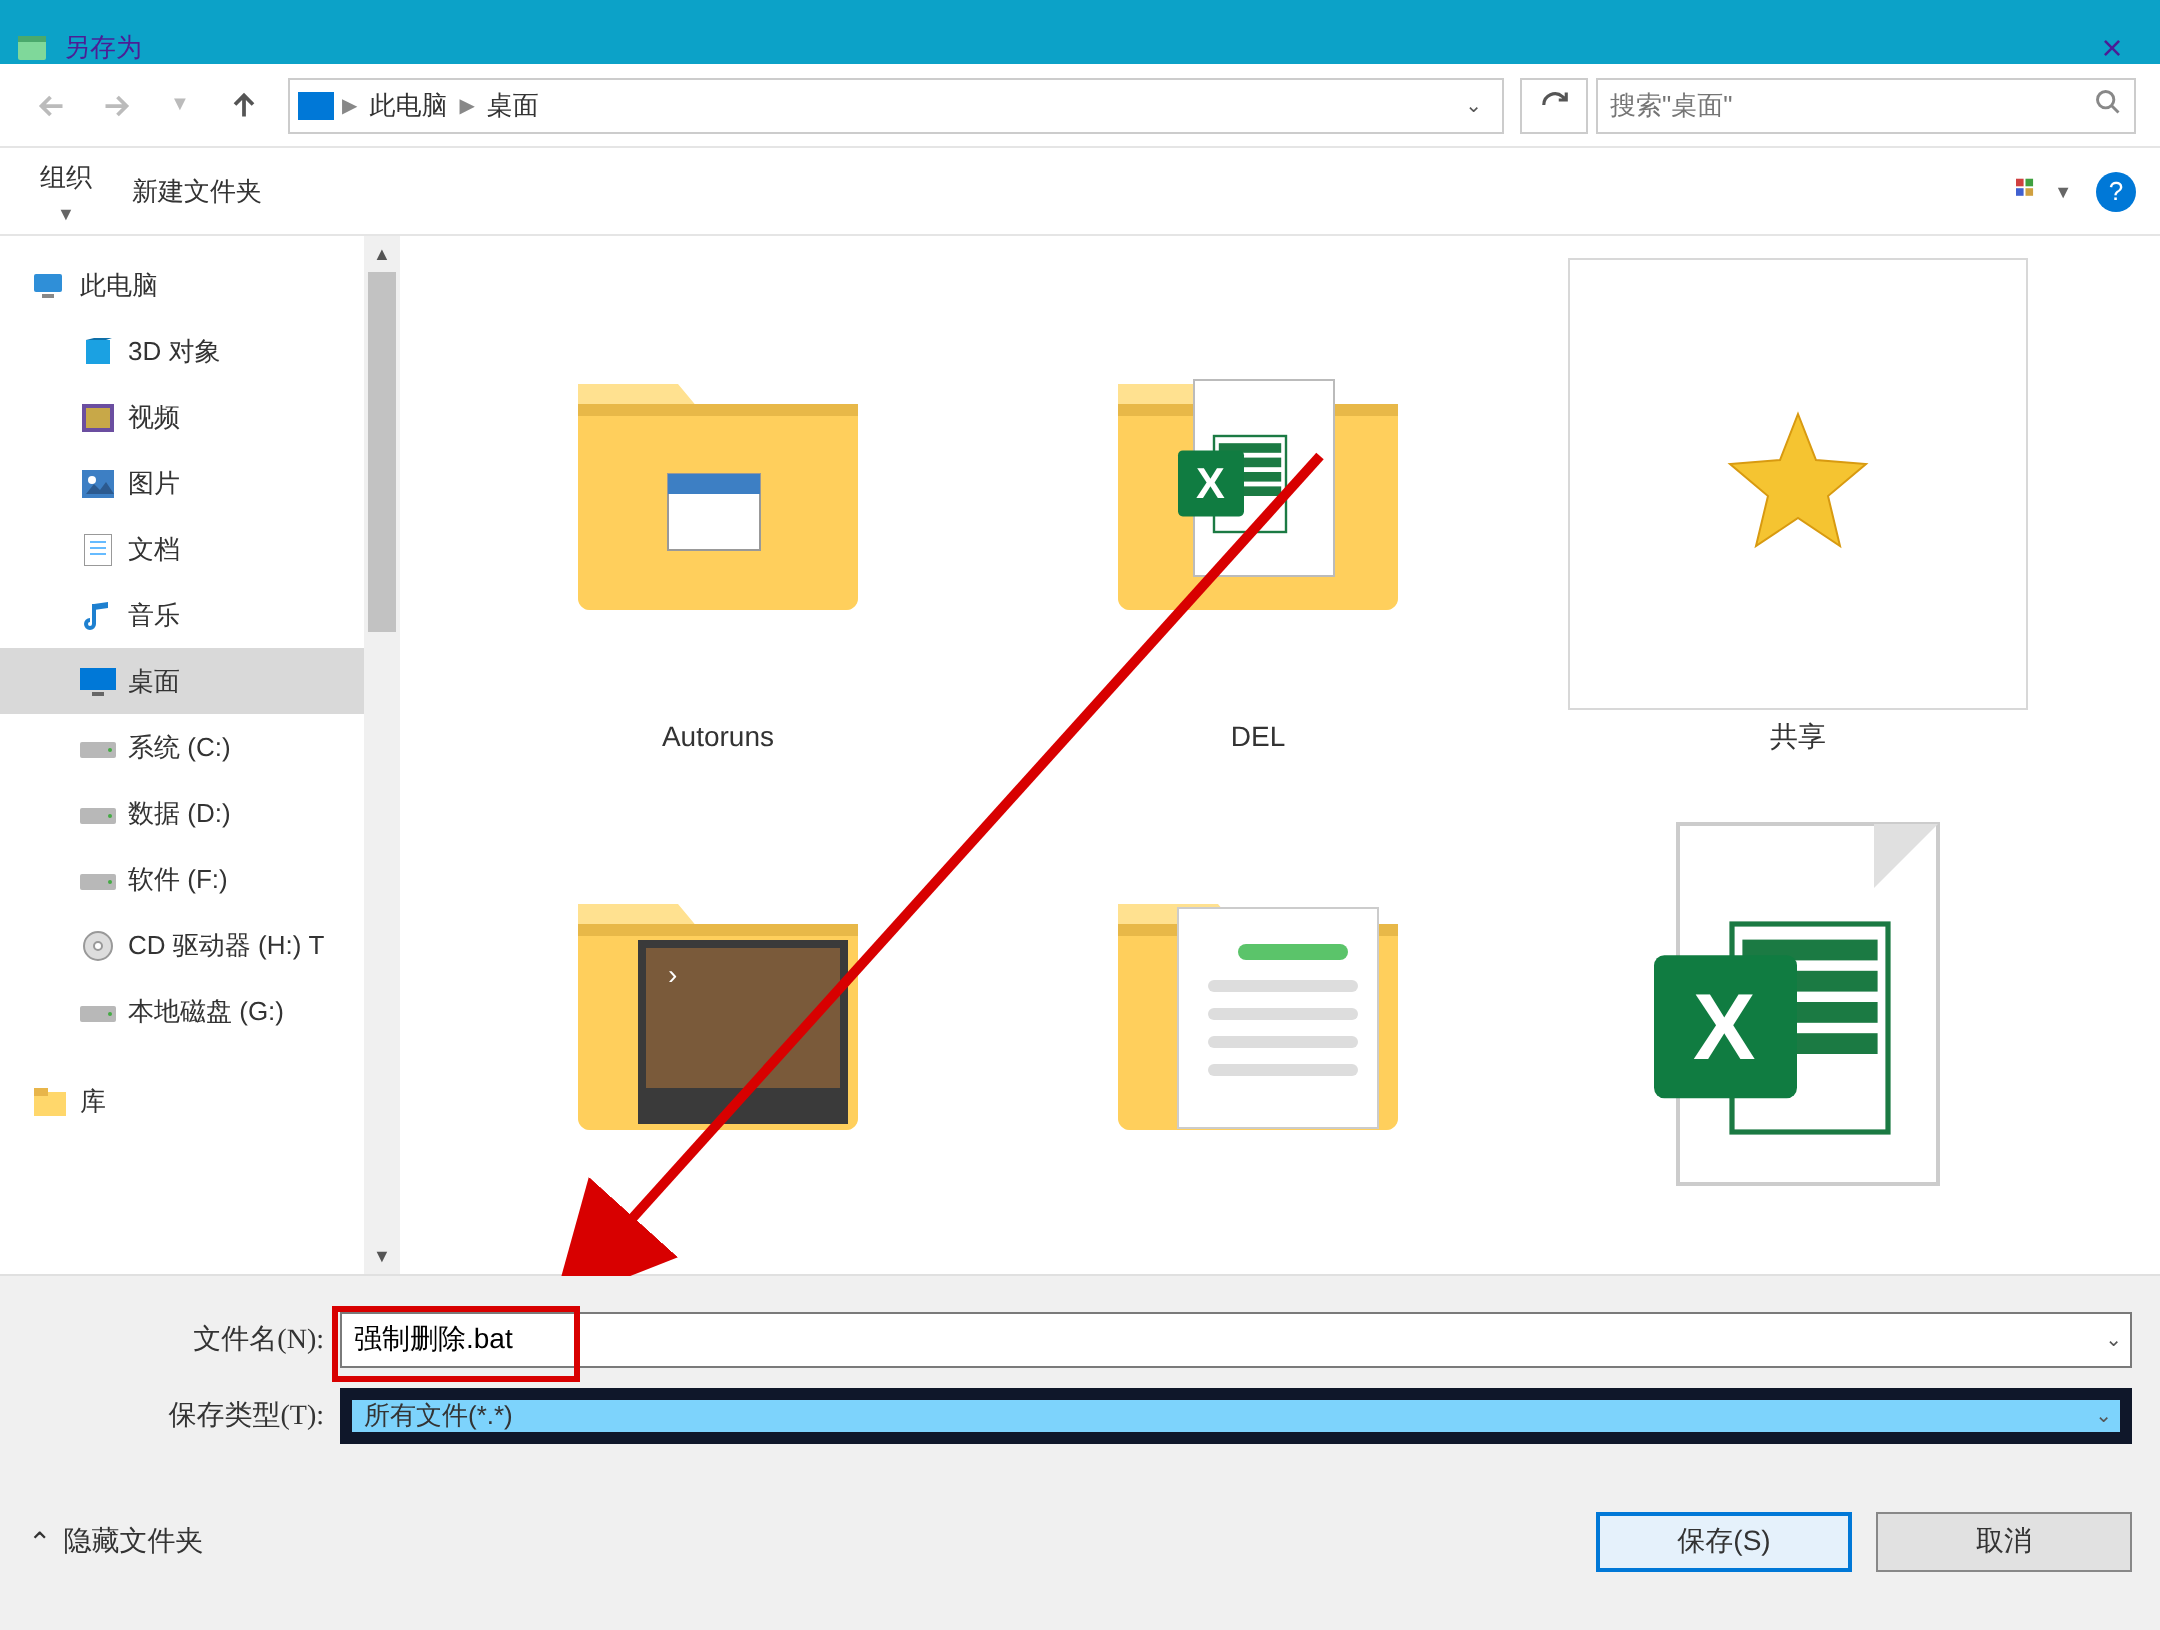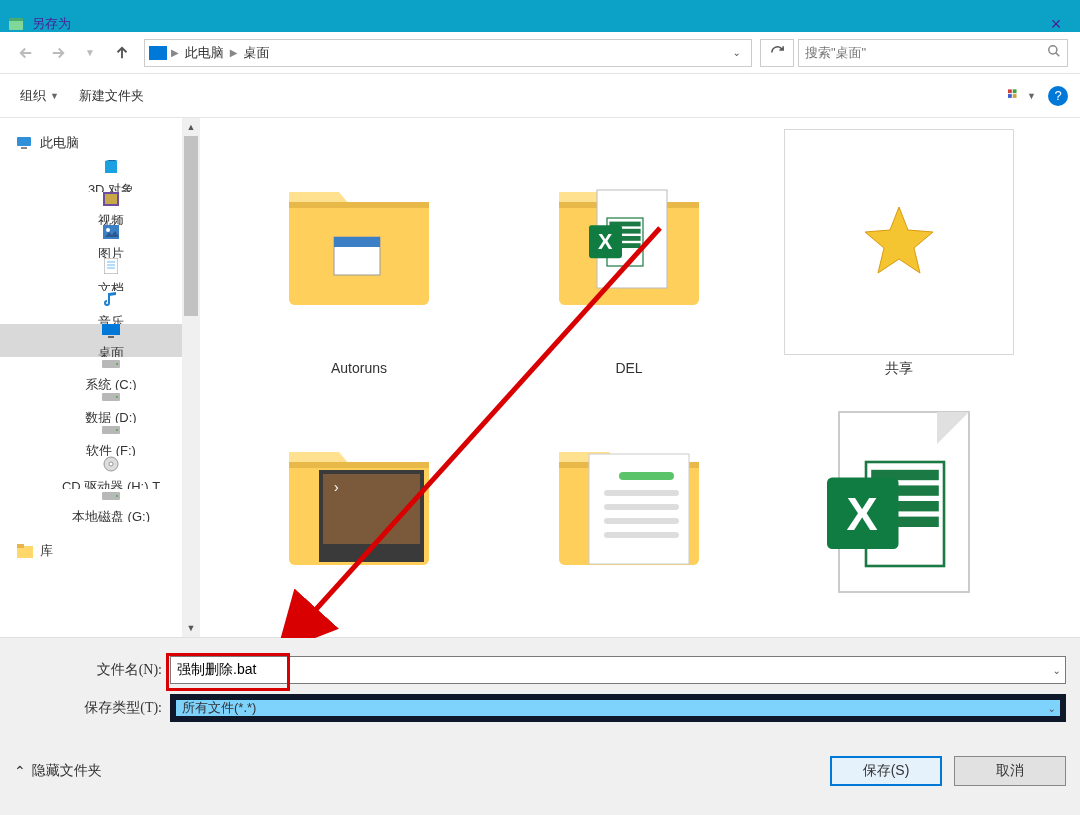--- a/index.html
+++ b/index.html
@@ -18,57 +18,57 @@
 .breadcrumb .sep { color: #888; font-size: 10px; }
 .breadcrumb .crumb { padding: 0 4px; }
 .breadcrumb .spacer { flex: 1; }
 .breadcrumb .dd { color: #555; padding: 0 6px; font-size: 10px; }
 .refresh { width: 34px; height: 28px; border: 1px solid #ccc; display: flex; align-items: center; justify-content: center; color: #555; }
 .search { width: 270px; height: 28px; border: 1px solid #ccc; display: flex; align-items: center; padding: 0 6px; background: #fff; }
 .search input { flex: 1; border: none; outline: none; font-size: 13px; color: #888; }
 .search .sicon { color: #555; }
 
 .toolbar { height: 44px; border-bottom: 1px solid #e5e5e5; display: flex; align-items: center; padding: 0 12px; gap: 4px; }
-.toolbar .tbtn { padding: 4px 8px; display: flex; align-items: center; gap: 4px; }
+.toolbar .tbtn { padding: 4px 8px; display: flex; align-items: center; gap: 4px; flex-direction: column; }
 .toolbar .tbtn .caret { font-size: 9px; color: #666; }
 .toolbar .spacer { flex: 1; }
 .toolbar .viewbtn { width: 28px; height: 24px; display: flex; align-items: center; justify-content: center; }
 .toolbar .help { width: 20px; height: 20px; background: #0078d7; border-radius: 50%; color: #fff; display: flex; align-items: center; justify-content: center; font-size: 13px; margin-left: 8px; }
 
 .content { display: flex; height: 519px; position: relative; }
 .sidebar { width: 200px; background: #fff; overflow-y: hidden; position: relative; padding-top: 8px; }
 .sidebar .scrollbar { position: absolute; right: 0; top: 0; width: 18px; height: 100%; background: #f0f0f0; }
 .sidebar .scrollbar .thumb { position: absolute; top: 18px; left: 2px; width: 14px; height: 180px; background: #c2c2c2; }
 .sidebar .scrollbar .arr { position: absolute; left: 0; width: 18px; height: 18px; display: flex; align-items: center; justify-content: center; font-size: 9px; color: #555; }
 .sidebar .scrollbar .arr.top { top: 0; }
 .sidebar .scrollbar .arr.bot { bottom: 0; }
 .tree { padding-right: 18px; }
 .tree .node { display: flex; align-items: center; height: 33px; padding-left: 16px; gap: 6px; }
-.tree .node.sub { padding-left: 40px; flex-direction: column; }
+.tree .node.sub { padding-left: 40px; }
 .tree .node.selected { background: #d9d9d9; }
 .tree .node .ticon { width: 18px; height: 16px; display: flex; align-items: center; justify-content: center; }
 .tree .node .label { white-space: nowrap; overflow: hidden; text-overflow: ellipsis; }
 
 .filearea { flex: 1; background: #fff; overflow: hidden; padding: 10px 24px; }
 .filegrid { display: flex; flex-wrap: wrap; gap: 0; }
 .fileitem { width: 270px; height: 260px; display: flex; flex-direction: column; align-items: center; }
 .fileitem .thumb { width: 236px; height: 228px; display: flex; align-items: center; justify-content: center; position: relative; }
 .fileitem .flabel { margin-top: 4px; text-align: center; font-size: 14px; }
 
 .bottom { height: 178px; background: #f0f0f0; border-top: 1px solid #e0e0e0; padding: 18px 14px 10px 14px; }
 .bottom .row { display: flex; align-items: center; margin-bottom: 10px; }
 .bottom .row .lbl { width: 156px; text-align: right; padding-right: 8px; font-size: 14px; font-family: Liberation Serif, serif; }
 .bottom .row .field { flex: 1; height: 28px; border: 1px solid #7a7a7a; background: #fff; padding: 0 6px; display: flex; align-items: center; position: relative; }
 .bottom .row .field input { border: none; outline: none; width: 100%; font-size: 14px; }
 .bottom .row .field .dd { position: absolute; right: 4px; font-size: 10px; color: #555; }
 .bottom .row .field.type { background: #7dd3fc; border: 6px solid #0f172a; }
 .bottom .actions { display: flex; justify-content: space-between; align-items: center; margin-top: 34px; }
 .bottom .actions .hide { display: flex; align-items: center; gap: 6px; font-size: 14px; }
 .bottom .actions .btns { display: flex; gap: 12px; }
-.bottom .actions .btn { width: 112px; height: 30px; border: 1px solid #888; background: #e1e1e1; display: flex; align-items: center; justify-content: center; font-size: 14px; }
+.bottom .actions .btn { width: 128px; height: 30px; border: 1px solid #888; background: #e1e1e1; display: flex; align-items: center; justify-content: center; font-size: 14px; }
 .bottom .actions .btn.primary { border: 2px solid #0078d7; background: #e5f1fb;}
 
 .highlight-box { position: absolute; border: 3px solid #d80000; pointer-events: none; }
 .arrow-svg { position: absolute; pointer-events: none; }
 .star-border { width: 230px; height: 226px; border: 1px solid #d8d8d8; display:flex; align-items:center; justify-content:center; }
 </style>
 </head>
 <body>
 
 <div class="titlebar">

